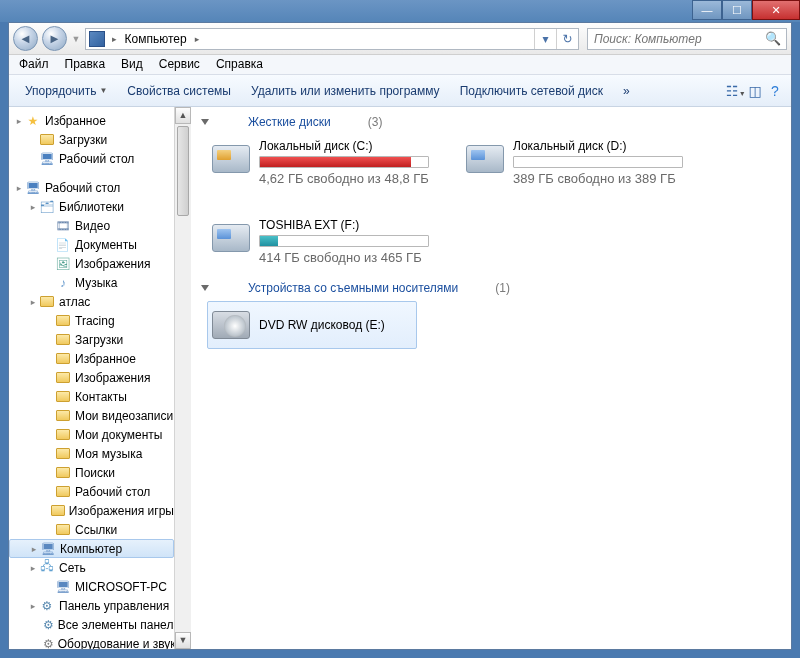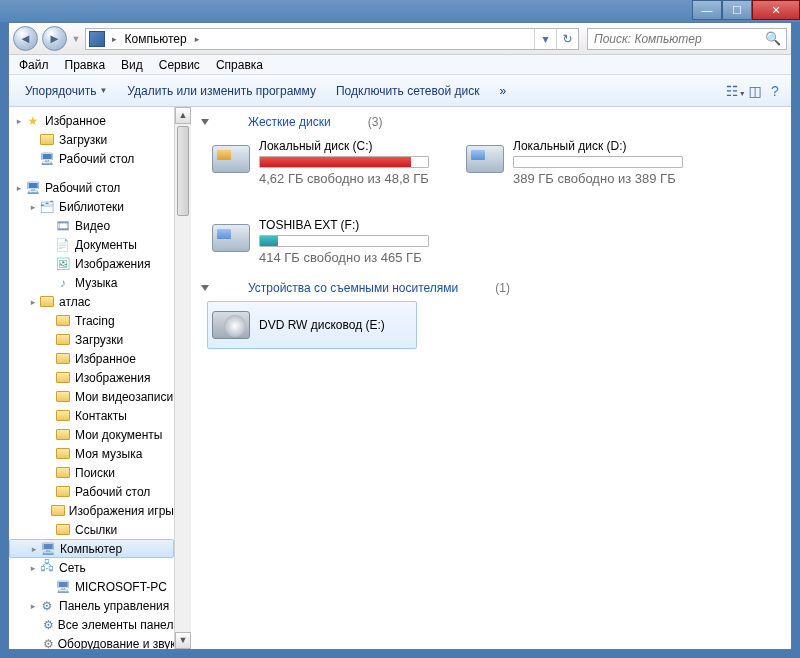--- a/index.html
+++ b/index.html
@@ -21,21 +21,21 @@
 .address { flex: 1; height: 22px; border: 1px solid #b0b8c2; background: #fff; display: flex; align-items: center; font-size: 12px; }
 .addr-icon { width: 16px; height: 16px; margin: 0 3px; background: linear-gradient(135deg,#5a88c0,#3262a0); border: 1px solid #2a5088; }
 .addr-crumb { padding: 0 4px; height: 100%; display: flex; align-items: center; }
 .addr-chev { font-size: 9px; color: #666; padding: 0 4px; }
 .addr-refresh { width: 22px; text-align: center; color: #4a72a8; font-size: 12px; border-left: 1px solid #d0d0d0; height: 100%; display: flex; align-items: center; justify-content: center; }
 .search { width: 200px; height: 22px; border: 1px solid #b0b8c2; background: #fff; display: flex; align-items: center; margin-left: 4px; padding: 0 4px; font-size: 12px; }
 .search input { border: none; outline: none; flex: 1; font-style: italic; color: #7f1d1d; font-size: 12px; }
 .search-icon { color: #4a72a8; font-size: 13px; }
 
 
-.menubar { height: 20px; background: #f4f7fb; border-bottom: 1px solid #d8dee8; display: flex; align-items: center; font-size: 12px; padding: 0 2px; }
+.menubar { height: 20px; background: #f4f7fb; border-bottom: 1px solid #d8dee8; display: flex; align-items: flex-start; font-size: 12px; padding: 0 2px; }
 .menubar span { padding: 2px 8px; }
 
 
 .toolbar { height: 32px; background: linear-gradient(#f7fbff,#e5eef9); border-bottom: 1px solid #c8d4e3; display: flex; align-items: center; font-size: 12px; color: #1a3c70; padding: 0 6px; }
 .toolbar .tb-item { padding: 4px 10px; display: flex; align-items: center; gap: 3px; }
 .toolbar .chev { font-size: 8px; color: #555; }
 .tb-spacer { flex: 1; }
 .tb-icon { width: 20px; text-align: center; color: #3a6aa8; font-size: 14px; }
 
 
@@ -129,20 +129,21 @@
     <span>Вид</span>
     <span>Сервис</span>
     <span>Справка</span>
   </div>
 
   <div class="toolbar">
     <div class="tb-item">
         <span>Упорядочить</span>
         <span class="chev">▼</span>
       </div>
+    <div class="tb-item">Свойства системы</div>
     <div class="tb-item">Удалить или изменить программу</div>
     <div class="tb-item">Подключить сетевой диск</div>
     <div class="tb-item">»</div>
     <div class="tb-spacer"></div>
     <div class="tb-icon">☷<span class="chev" style="font-size:8px;margin-left:2px;">▾</span></div>
     <div class="tb-icon">◫</div>
     <div class="tb-icon" style="color:#2f7ed8;">?</div>
   </div>
 
   <div class="body">
@@ -232,28 +233,28 @@
             <span class="t-icon">
               <span class="ico-folder"></span>
             </span>
             <span>Изображения</span>
           </div>
         <div class="tree-item indent2">
             <span class="t-exp"></span>
             <span class="t-icon">
               <span class="ico-folder"></span>
             </span>
+            <span>Контакты</span>
+          </div>
+        <div class="tree-item indent2">
+            <span class="t-exp"></span>
+            <span class="t-icon">
+              <span class="ico-folder"></span>
+            </span>
             <span>Мои видеозаписи</span>
-          </div>
-        <div class="tree-item indent2">
-            <span class="t-exp"></span>
-            <span class="t-icon">
-              <span class="ico-folder"></span>
-            </span>
-            <span>Контакты</span>
           </div>
         <div class="tree-item indent2">
             <span class="t-exp"></span>
             <span class="t-icon">
               <span class="ico-folder"></span>
             </span>
             <span>Мои документы</span>
           </div>
         <div class="tree-item indent2">
             <span class="t-exp"></span>

